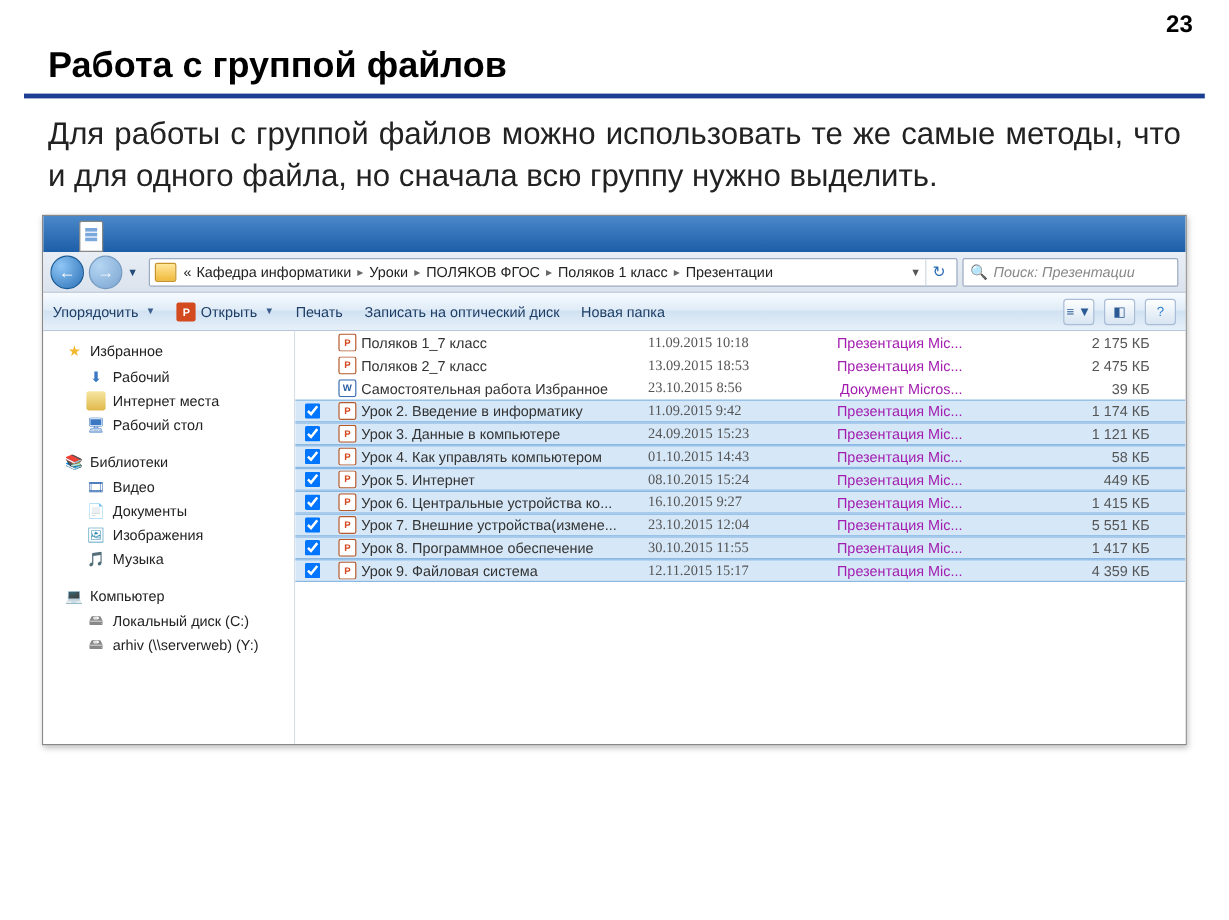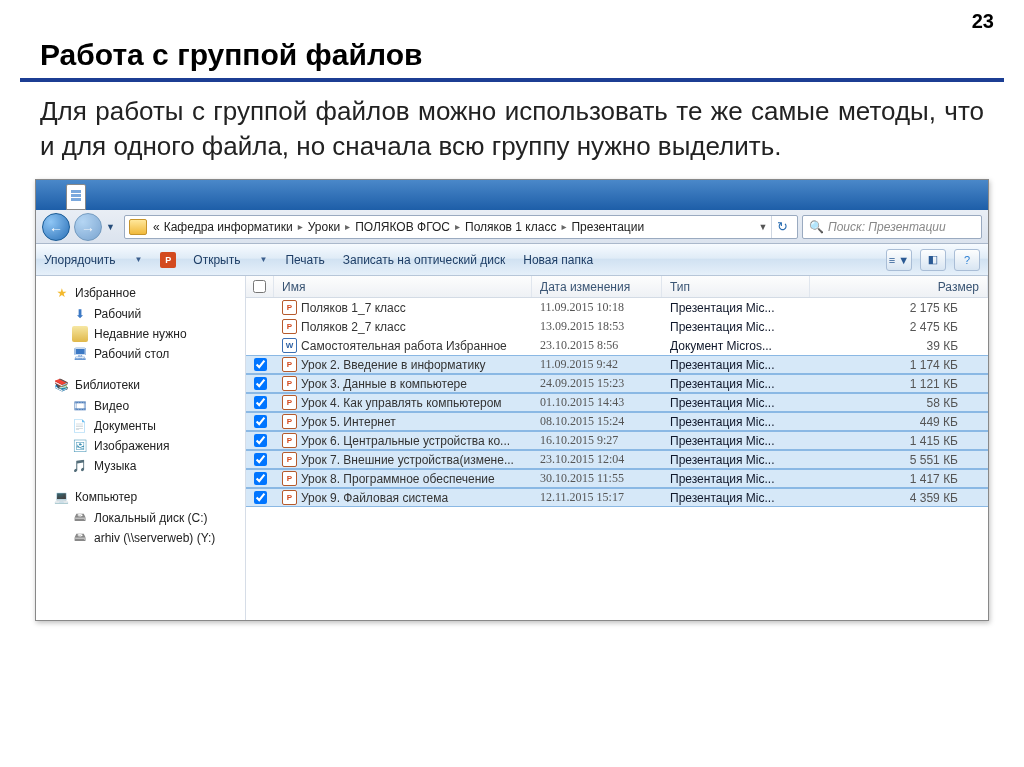--- a/index.html
+++ b/index.html
@@ -115,21 +115,21 @@
   .search-box .mag { color:#4878b5; font-style:normal; font-size:12px;}
   .toolbar {
     height: 32px;
     background: linear-gradient(#f7fbff, #e0ecf7 45%, #d1e2f2 50%, #e6f0fa);
     border-bottom: 1px solid #b7c6d8;
     display: flex;
     align-items: center;
     padding: 0 8px;
     gap: 18px;
   }
-  .tb-item { display:flex; align-items:center; gap:17px; color:#1e3e66;}
+  .tb-item { display:flex; align-items:center; gap:4px; color:#1e3e66;}
   .tb-item .arr { font-size:8px; color:#3b5e8c; margin-left:2px;}
   .tb-ppt-icon{
     width:16px;height:16px;background:#d34a1f;border-radius:2px;
     display:flex;align-items:center;justify-content:center;color:#fff;font-size:9px;font-weight:bold;
   }
   .tb-right {
     margin-left:auto; display:flex; gap:8px; align-items:center;
   }
   .tb-iconbtn{
     width:26px;height:22px;border:1px solid #a9bdd6;border-radius:3px;
@@ -192,21 +192,21 @@
     display:flex; align-items:center; height:19px;
     font-size:12px; color:#333;
   }
   .row:nth-child(odd){ }
   .row.sel { background:#d6e8f8; border:1px solid #8ab8e4; border-left:none; border-right:none;}
   .row .c-chk input{ }
   .row > div { padding:0 8px; overflow:hidden; white-space:nowrap; text-overflow:ellipsis;}
   .row .c-chk{ width:28px; display:flex; justify-content:center;}
   .row .c-name{ width:258px; display:flex; align-items:center; gap:4px;}
   .row .c-date{ width:130px; color:#555;font-family:Liberation Serif, serif;}
-  .row .c-type{ width:148px; color:#0f172a;}
+  .row .c-type{ width:148px; color:#a21caf;text-align:right;}
   .row .c-size{ flex:1; text-align:right; padding-right:30px; color:#555;}
   .f-ppt{
     width:15px;height:15px;background:#fff;border:1px solid #b55a2c;border-radius:2px;
     display:flex;align-items:center;justify-content:center;color:#d34a1f;font-size:8px;font-weight:bold;
   }
   .f-docx{
     width:15px;height:15px;background:#fff;border:1px solid #3b6fb3;border-radius:2px;
     display:flex;align-items:center;justify-content:center;color:#2a5fa3;font-size:8px;font-weight:bold;
   }
 </style>
@@ -295,21 +295,21 @@
         <div class="sb-head">
           <span class="ico i-star">★</span>
           <span>Избранное</span>
         </div>
         <div class="sb-item">
             <span class="ico i-dl">⬇</span>
             <span>Рабочий</span>
           </div>
         <div class="sb-item">
             <span class="ico i-recent"></span>
-            <span>Недавние нужно</span>
+            <span>Интернет места</span>
           </div>
         <div class="sb-item">
             <span class="ico i-desk">🖥</span>
             <span>Рабочий стол</span>
           </div>
       </div>
       <div class="sb-group">
         <div class="sb-head">
           <span class="ico i-lib">📚</span>
           <span>Библиотеки</span>
@@ -341,29 +341,20 @@
             <span>Локальный диск (C:)</span>
           </div>
         <div class="sb-item">
             <span class="ico i-drive">🖴</span>
             <span>arhiv (\\serverweb) (Y:)</span>
           </div>
       </div>
     </div>
 
     <div class="file-area">
-      <div class="col-head">
-        <div class="c-chk">
-            <input type="checkbox" style="">
-          </div>
-        <div class="c-name">Имя</div>
-        <div class="c-date">Дата изменения</div>
-        <div class="c-type">Тип</div>
-        <div class="c-size">Размер</div>
-      </div>
       <div class="rows" id="rows">
           <div class="row">
             <div class="c-chk"></div>
             <div class="c-name">
               <span class="f-ppt">P</span>
               <span>Поляков 1_7 класс</span>
             </div>
             <div class="c-date">11.09.2015 10:18</div>
             <div class="c-type">Презентация Mic...</div>
             <div class="c-size">2 175 КБ</div>

